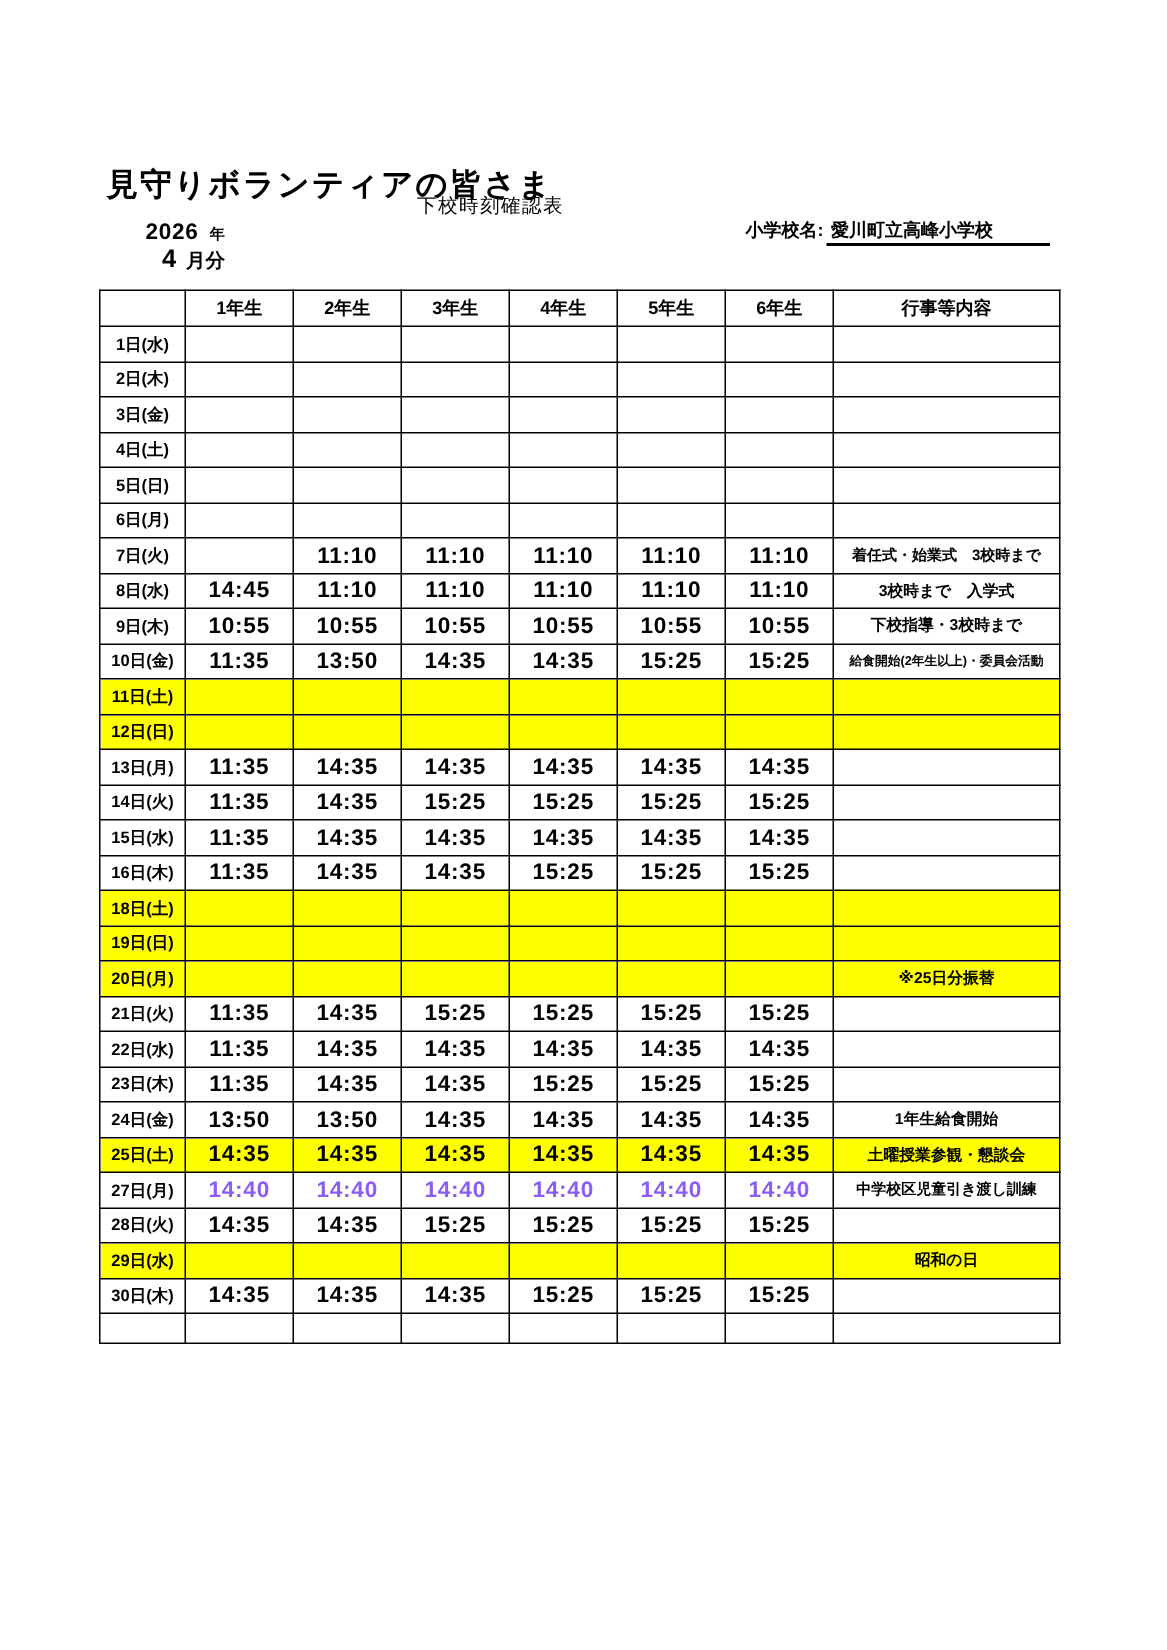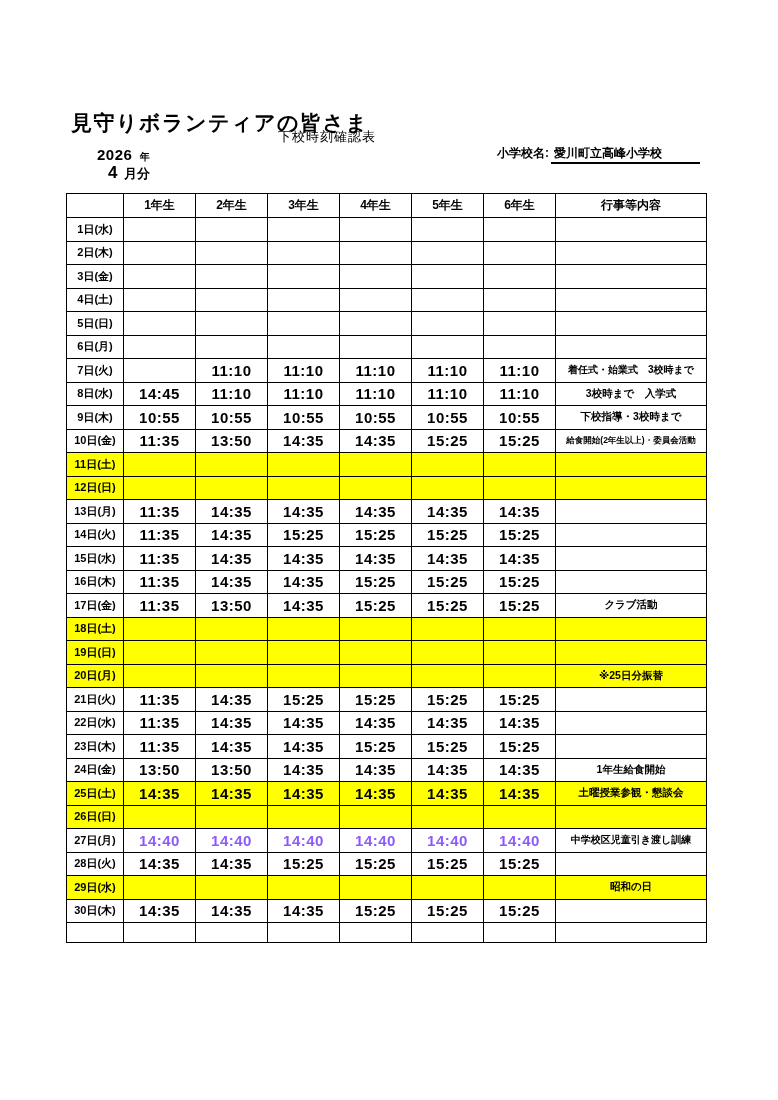--- a/index.html
+++ b/index.html
@@ -238,30 +238,20 @@
         <tr>
           <td class="date">16日(木)</td>
           <td class="time">11:35</td>
           <td class="time">14:35</td>
           <td class="time">14:35</td>
           <td class="time">15:25</td>
           <td class="time">15:25</td>
           <td class="time">15:25</td>
           <td class="event"></td>
         </tr>
-        <tr>
-          <td class="date">17日(金)</td>
-          <td class="time">11:35</td>
-          <td class="time">13:50</td>
-          <td class="time">14:35</td>
-          <td class="time">15:25</td>
-          <td class="time">15:25</td>
-          <td class="time">15:25</td>
-          <td class="event">クラブ活動</td>
-        </tr>
         <tr class="holiday">
           <td class="date">18日(土)</td>
           <td class="time"></td>
           <td class="time"></td>
           <td class="time"></td>
           <td class="time"></td>
           <td class="time"></td>
           <td class="time"></td>
           <td class="event"></td>
         </tr>
@@ -328,30 +318,20 @@
         <tr class="holiday">
           <td class="date">25日(土)</td>
           <td class="time">14:35</td>
           <td class="time">14:35</td>
           <td class="time">14:35</td>
           <td class="time">14:35</td>
           <td class="time">14:35</td>
           <td class="time">14:35</td>
           <td class="event">土曜授業参観・懇談会</td>
         </tr>
-        <tr class="holiday">
-          <td class="date">26日(日)</td>
-          <td class="time"></td>
-          <td class="time"></td>
-          <td class="time"></td>
-          <td class="time"></td>
-          <td class="time"></td>
-          <td class="time"></td>
-          <td class="event"></td>
-        </tr>
         <tr class="redrow">
           <td class="date">27日(月)</td>
           <td class="time">14:40</td>
           <td class="time">14:40</td>
           <td class="time">14:40</td>
           <td class="time">14:40</td>
           <td class="time">14:40</td>
           <td class="time">14:40</td>
           <td class="event ev-m">中学校区児童引き渡し訓練</td>
         </tr>

